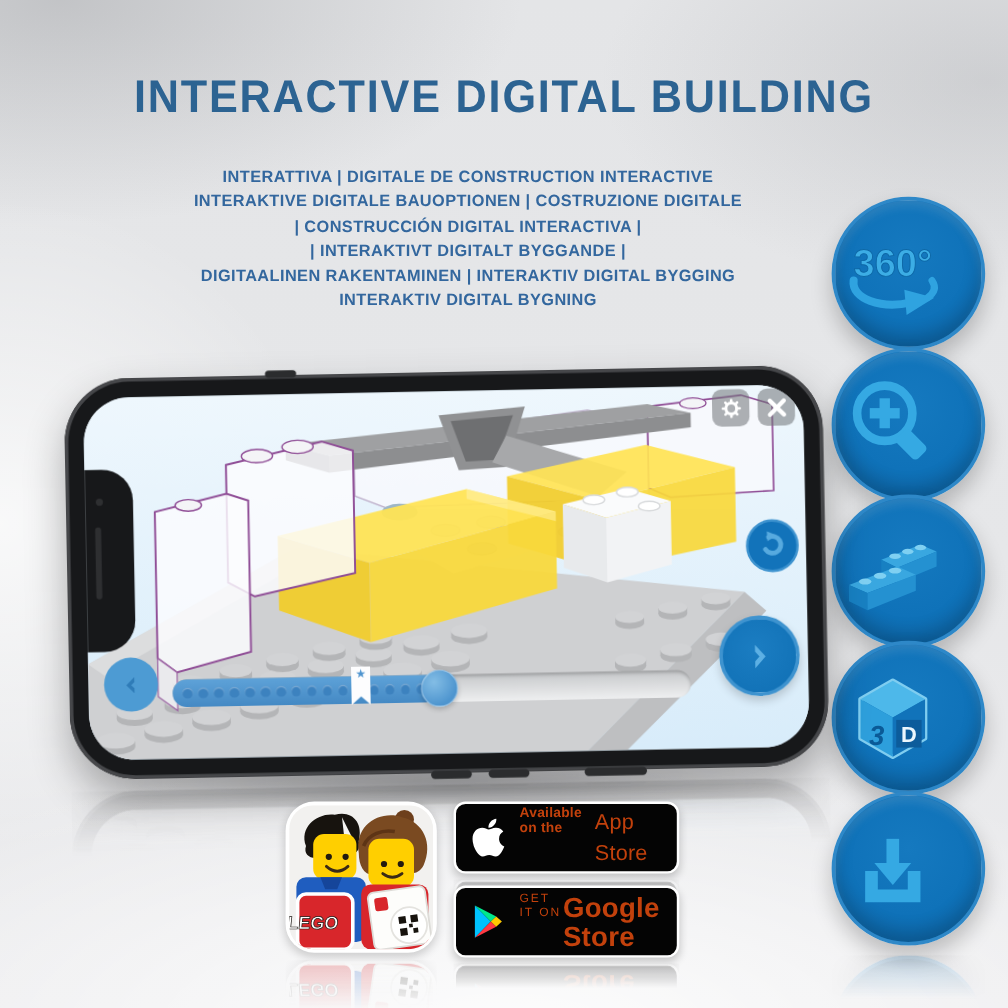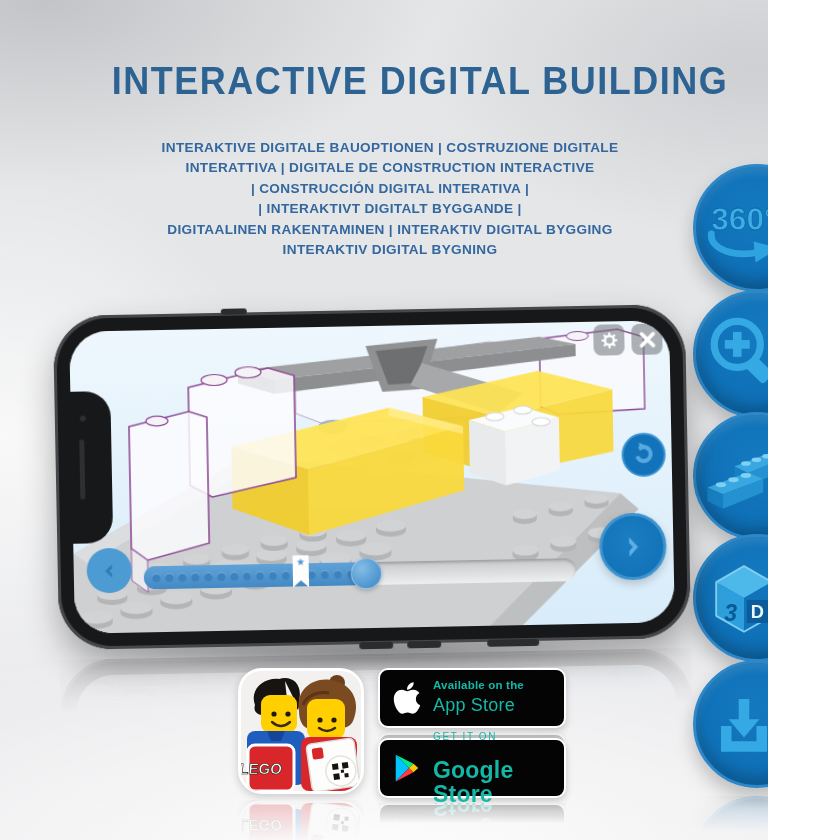--- a/index.html
+++ b/index.html
@@ -1,18 +1,18 @@
 <!DOCTYPE html>
 <html><head>
 <meta charset="utf-8">
 <style>
   html,body{margin:0;padding:0;}
   body{width:840px;height:840px;overflow:hidden;font-family:"Liberation Sans",sans-serif;}
   .canvas{
-    position:relative;width:768px;height:840px;overflow:hidden;
+    position:relative;width:840px;height:840px;overflow:hidden;
     background:
       radial-gradient(620px 300px at 6% 0%, rgba(140,142,146,.38), transparent 62%),
       radial-gradient(520px 280px at 98% 8%, rgba(160,162,166,.33), transparent 62%),
       radial-gradient(420px 420px at 0% 52%, rgba(255,255,255,.75), transparent 65%),
       radial-gradient(900px 340px at 50% 103%, rgba(255,255,255,.9), transparent 72%),
       linear-gradient(180deg,#e4e5e7 0%,#e6e7e9 55%,#ececee 100%);
   }
   
   .title{
     position:absolute;left:0;top:60px;width:840px;text-align:center;
@@ -86,36 +86,36 @@
   .lego-app{position:absolute;left:238px;top:668px;width:126px;height:126px;border-radius:24px;
     background:#fff;box-shadow:0 3px 8px rgba(0,0,0,.18);padding:3px;box-sizing:border-box;
     -webkit-box-reflect:below 6px linear-gradient(transparent 66%, rgba(0,0,0,.25));}
   .lego-app svg{width:120px;height:120px;border-radius:20px;}
   .store-badge{position:absolute;left:378px;width:188px;height:60px;border-radius:10px;background:#040404;
     border:2px solid #fff;box-sizing:border-box;display:flex;align-items:center;padding:0 12px;gap:11px;
     box-shadow:0 3px 7px rgba(0,0,0,.2);
     -webkit-box-reflect:below 5px linear-gradient(transparent 66%, rgba(0,0,0,.25));}
   .badge-as{top:668px}.badge-gp{top:738px}
   .store-badge svg{flex:none;}
-  .badge-txt{display:flex;flex-direction:column;color:#14b8a6;}
+  .badge-txt{display:flex;flex-direction:row;color:#c2410c;}
   .as-top{font-size:11.5px;font-weight:700;letter-spacing:.2px;margin-bottom:1px;}
   .as-bot{font-size:18px;font-weight:400;letter-spacing:.2px;line-height:26px;}
   .gp-top{font-size:10px;font-weight:400;letter-spacing:1.6px;margin-bottom:16px;}
   .gp-bot{font-size:23px;font-weight:700;letter-spacing:.2px;line-height:24px;}
 </style>
 </head>
 <body>
 
 <div class="canvas">
 
   <div class="title">INTERACTIVE DIGITAL BUILDING</div>
   <div class="subtitle">
+    <div>INTERATTIVA | DIGITALE DE CONSTRUCTION INTERACTIVE</div>
     <div>INTERAKTIVE DIGITALE BAUOPTIONEN | COSTRUZIONE DIGITALE</div>
-    <div>INTERATTIVA | DIGITALE DE CONSTRUCTION INTERACTIVE</div>
-    <div>| CONSTRUCCIÓN DIGITAL INTERATIVA |</div>
+    <div>| CONSTRUCCIÓN DIGITAL INTERACTIVA |</div>
     <div>| INTERAKTIVT DIGITALT BYGGANDE |</div>
     <div>DIGITAALINEN RAKENTAMINEN | INTERAKTIV DIGITAL BYGGING</div>
     <div>INTERAKTIV DIGITAL BYGNING</div>
   </div>
 
   <div class="fb fb1">
     <svg viewBox="0 0 100 100">
       <text x="50" y="52" text-anchor="middle" font-family="Liberation Sans, sans-serif" font-weight="bold" font-size="33" fill="#3cade5" stroke="#0d67a6" stroke-width="0.8">360°</text>
       <path d="M16 56 C14 72, 40 81, 66 75" fill="none" stroke="#2fa3e0" stroke-width="7" stroke-linecap="round"></path>
       <polygon points="60,64 86,71 62,86" fill="#2fa3e0"></polygon>

